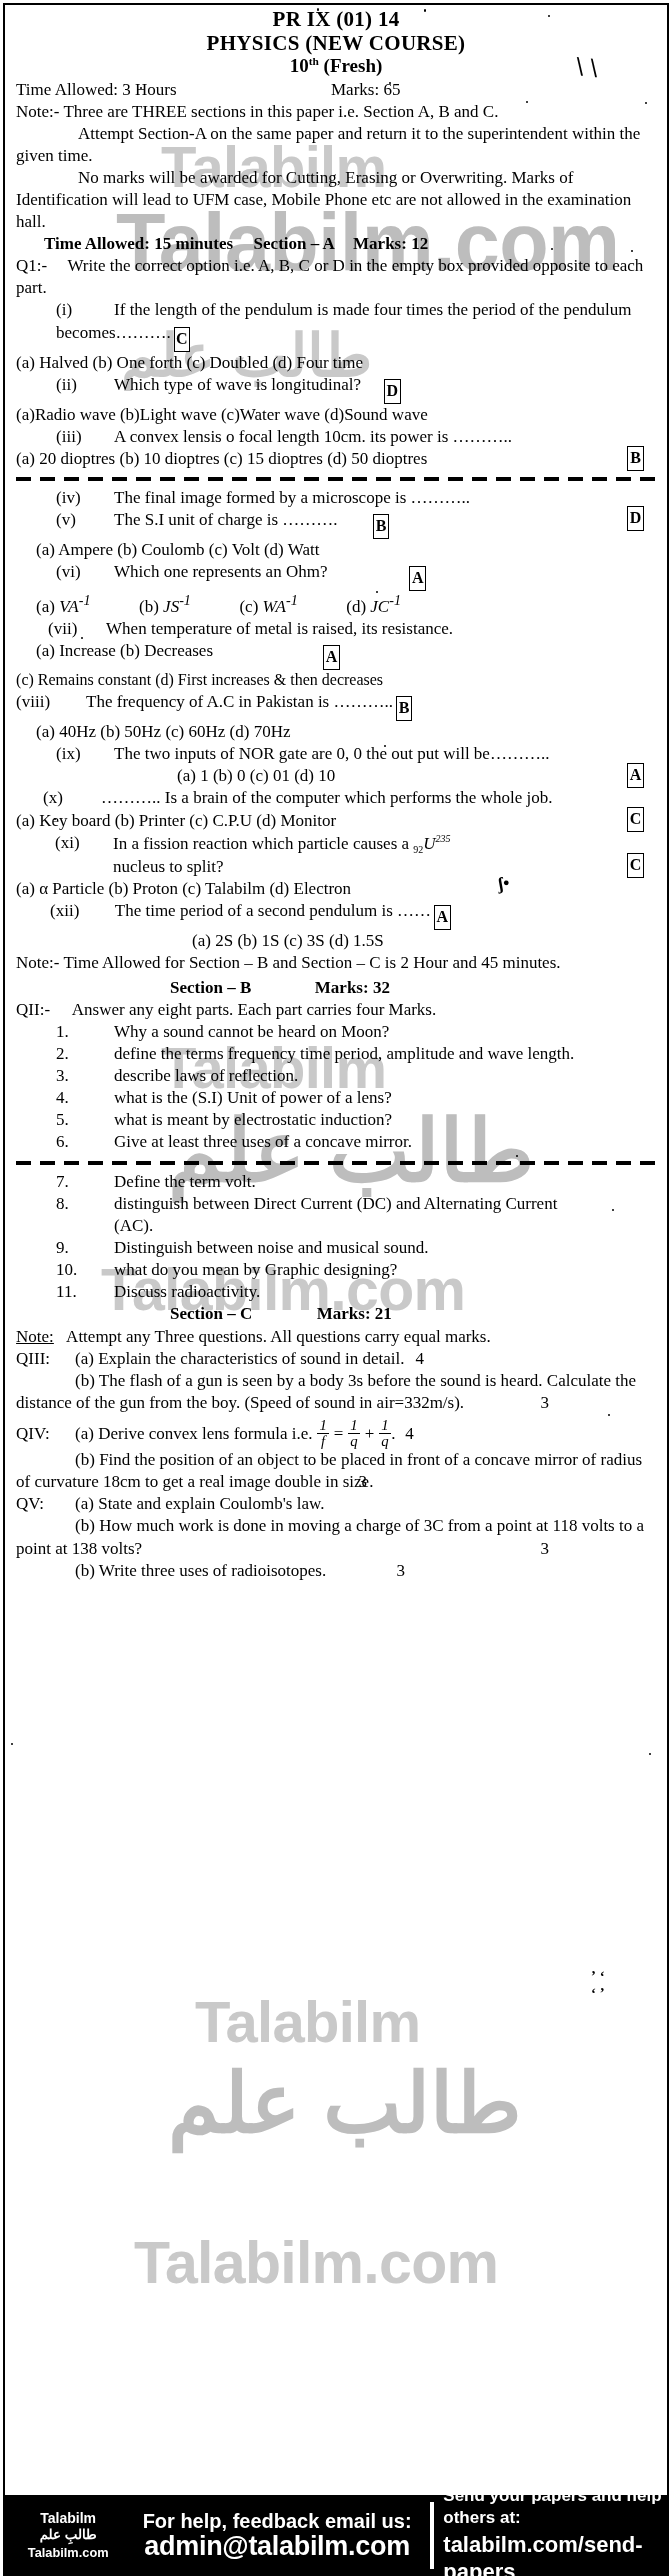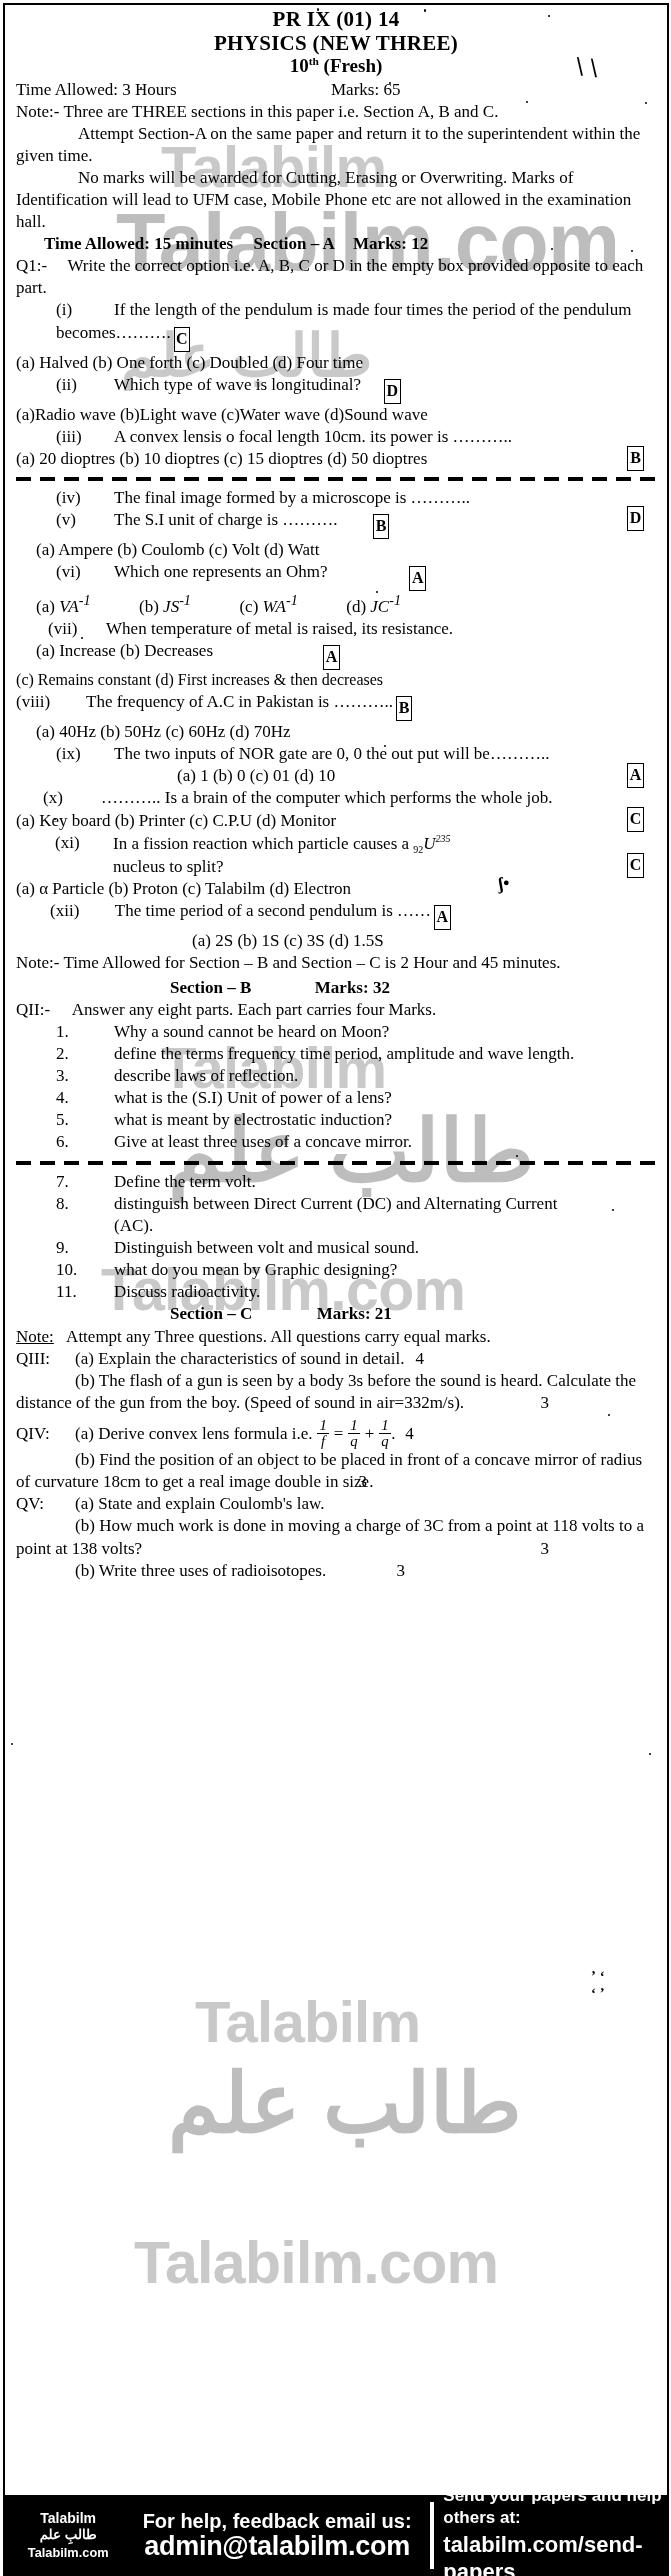--- a/index.html
+++ b/index.html
@@ -184,21 +184,21 @@
   <div class="speck" style="left:649px;top:1753px;width:2px;height:2px;"></div>
   <div class="speck" style="left:10.7px;top:1743px;width:2px;height:2px;"></div>
 
   <div class="stray" style="left:576px;top:52px;font-size:27px;transform:rotate(6deg);">\ \</div>
   <div class="stray" style="left:498px;top:873px;font-size:17.5px;transform:rotate(-10deg);">ʃ•</div>
   <div class="stray" style="left:591px;top:1968px;font-size:14.8px;">ʼ ʻ<br>ʻ ʼ</div>
 
   <div class="sheet">
 
     <div class="ctr title1">PR IX (01) 14</div>
-    <div class="ctr title2">PHYSICS (NEW THREE)</div>
+    <div class="ctr title2">PHYSICS (NEW COURSE)</div>
     <div class="ctr title3">
       <span>10</span><span class="sup">th</span>
       <span>(Fresh)</span>
     </div>
 
     <div class="line" style="margin-top:1.3px;">
       <span>Time Allowed: 3 Hours</span>
       <span style="display:inline-block;width:146px;"></span>
       <span>Marks: 65</span>
     </div>
@@ -334,21 +334,21 @@
 
     <hr class="dashline">
 
     <div class="line" style="padding-left:40px;">
       <span class="numlbl">7.</span><span>Define the term volt.</span>
     </div>
     <div class="line wrap" style="padding-left:40px;">
       <span class="numlbl">8.</span><span style="display:inline-block;max-width:470px;vertical-align:top;">distinguish between Direct Current (DC) and Alternating Current (AC).</span>
     </div>
     <div class="line" style="padding-left:40px;">
-      <span class="numlbl">9.</span><span>Distinguish between volt and musical sound.</span>
+      <span class="numlbl">9.</span><span>Distinguish between noise and musical sound.</span>
     </div>
     <div class="line" style="padding-left:40px;">
       <span class="numlbl">10.</span><span>what do you mean by Graphic designing?</span>
     </div>
     <div class="line" style="padding-left:40px;">
       <span class="numlbl">11.</span><span>Discuss radioactivity.</span>
     </div>
 
     <div class="line bold" style="padding-left:154px;">
       <span>Section – C</span>

